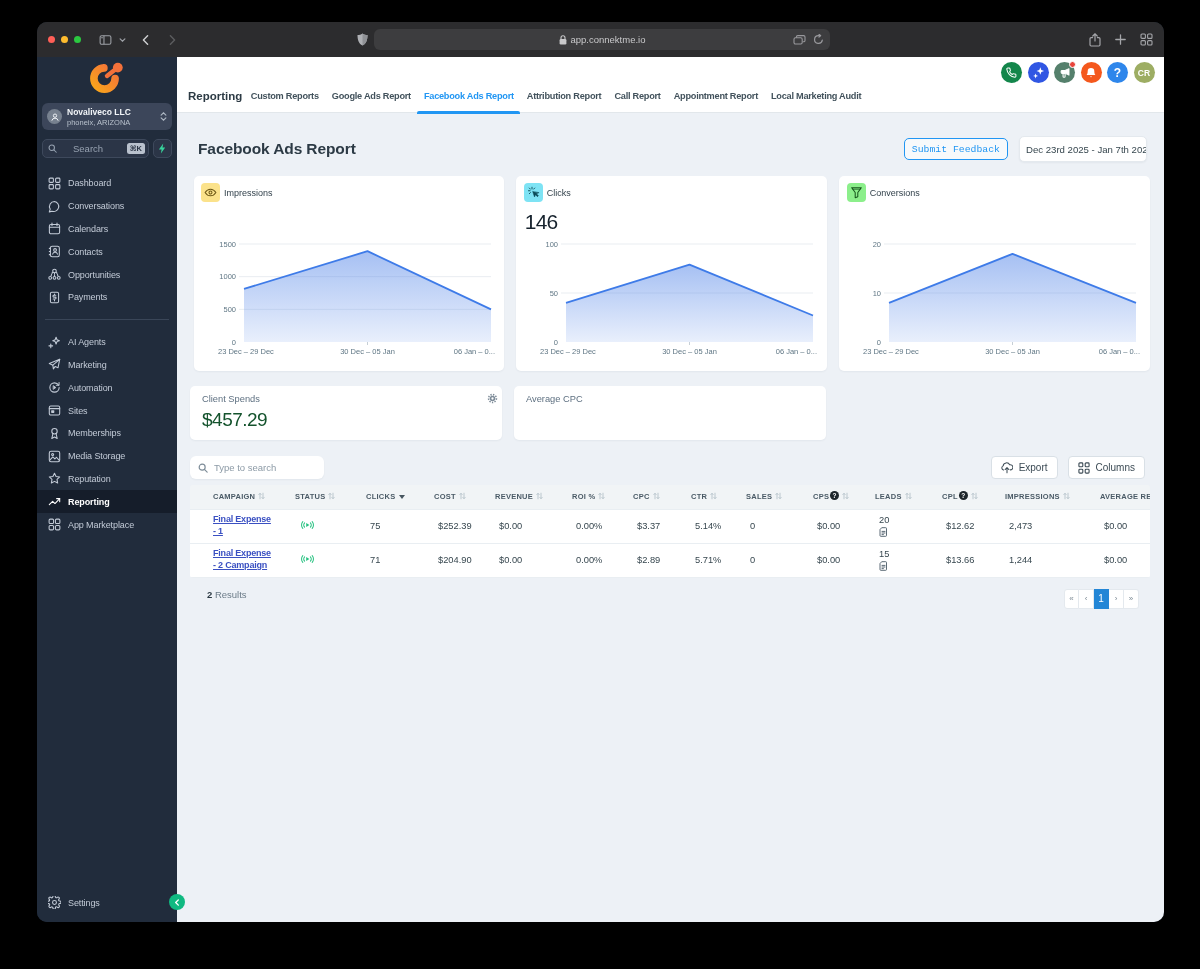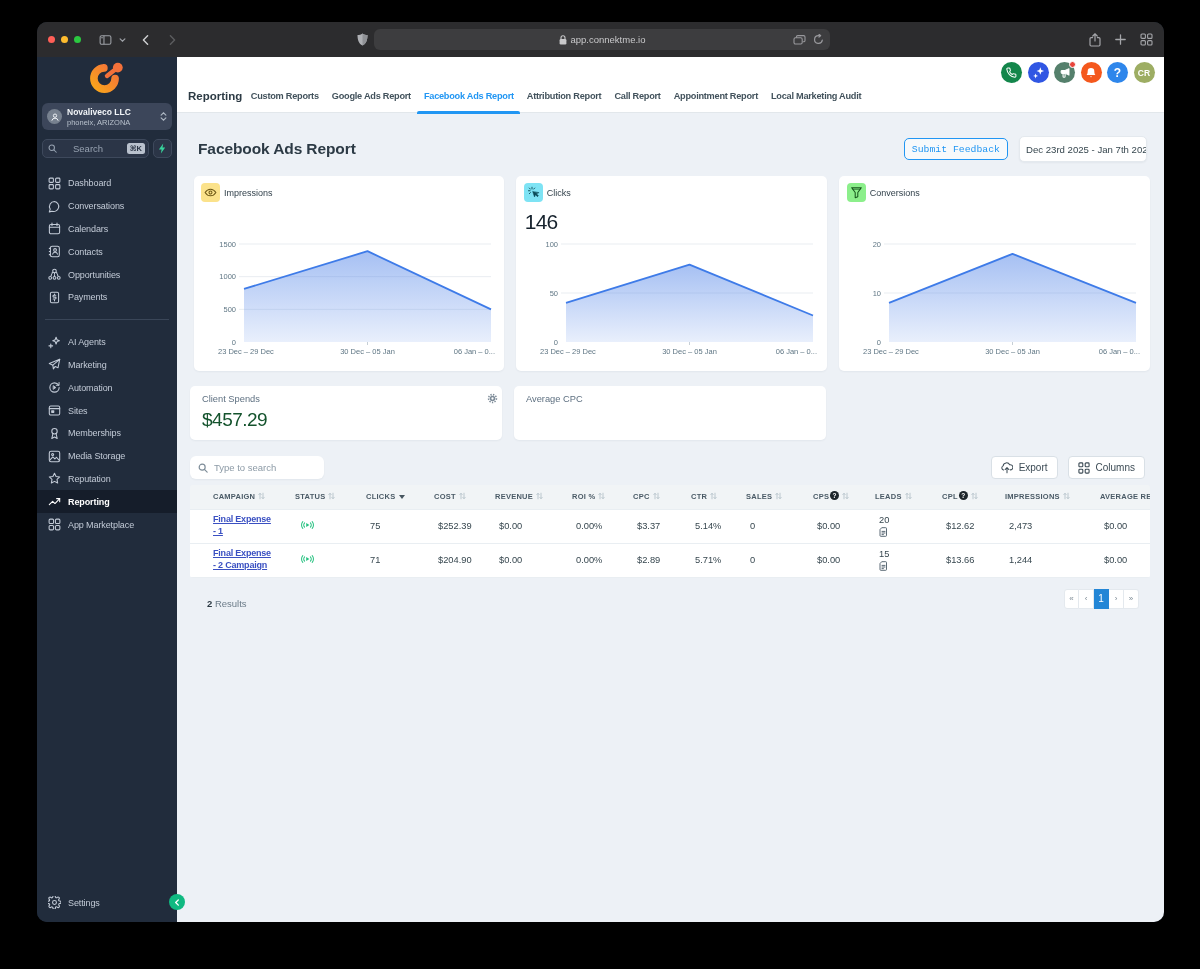--- a/index.html
+++ b/index.html
@@ -109,21 +109,21 @@
   padding:0; height:34px; vertical-align:middle; }
 table.data tr:last-child td { border-bottom:1px solid #e9eef2; }
 .camp-link { color:#3a50c2; font-weight:700; font-size:9px; letter-spacing:-.2px; text-decoration:underline; line-height:1.3; display:inline-block; white-space:nowrap; }
 .sorter { display:inline-block; margin-left:3px; vertical-align:-1px; }
 .caret-desc { display:inline-block; margin-left:4px; width:0; height:0; border-left:3.5px solid transparent;
   border-right:3.5px solid transparent; border-top:4.5px solid #46555f; vertical-align:middle; }
 .info-dot { display:inline-flex; width:9px; height:9px; border-radius:50%; background:#1d252b; color:#fff;
   font-size:6.5px; font-weight:700; align-items:center; justify-content:center; vertical-align:1px; margin-left:1px; }
 .leads-cell { display:flex; flex-direction:column; align-items:flex-start; line-height:1.1; }
 .leads-cell svg { margin-top:1px; }
-.table-footer { margin-top:11px; display:flex; align-items:flex-end; }
+.table-footer { margin-top:11px; display:flex; align-items:flex-start; }
 .results-text { font-size:9.5px; color:#6b7b88; margin-left:17px; }
 .results-text b { color:#2c3a44; }
 .pagination { margin-left:auto; margin-right:11px; display:flex; }
 .pg-cell { width:15px; height:20px; background:#fff; border:1px solid #e4e9ee; border-left-width:0;
   display:flex; align-items:center; justify-content:center; font-size:8px; color:#7c8a95; }
 .pg-cell:first-child { border-left-width:1px; border-radius:3px 0 0 3px; }
 .pg-cell:last-child { border-radius:0 3px 3px 0; }
 .pg-cell.active { background:#2386d6; border-color:#2386d6; color:#fff; font-size:10px; }
 </style>
 </head>

